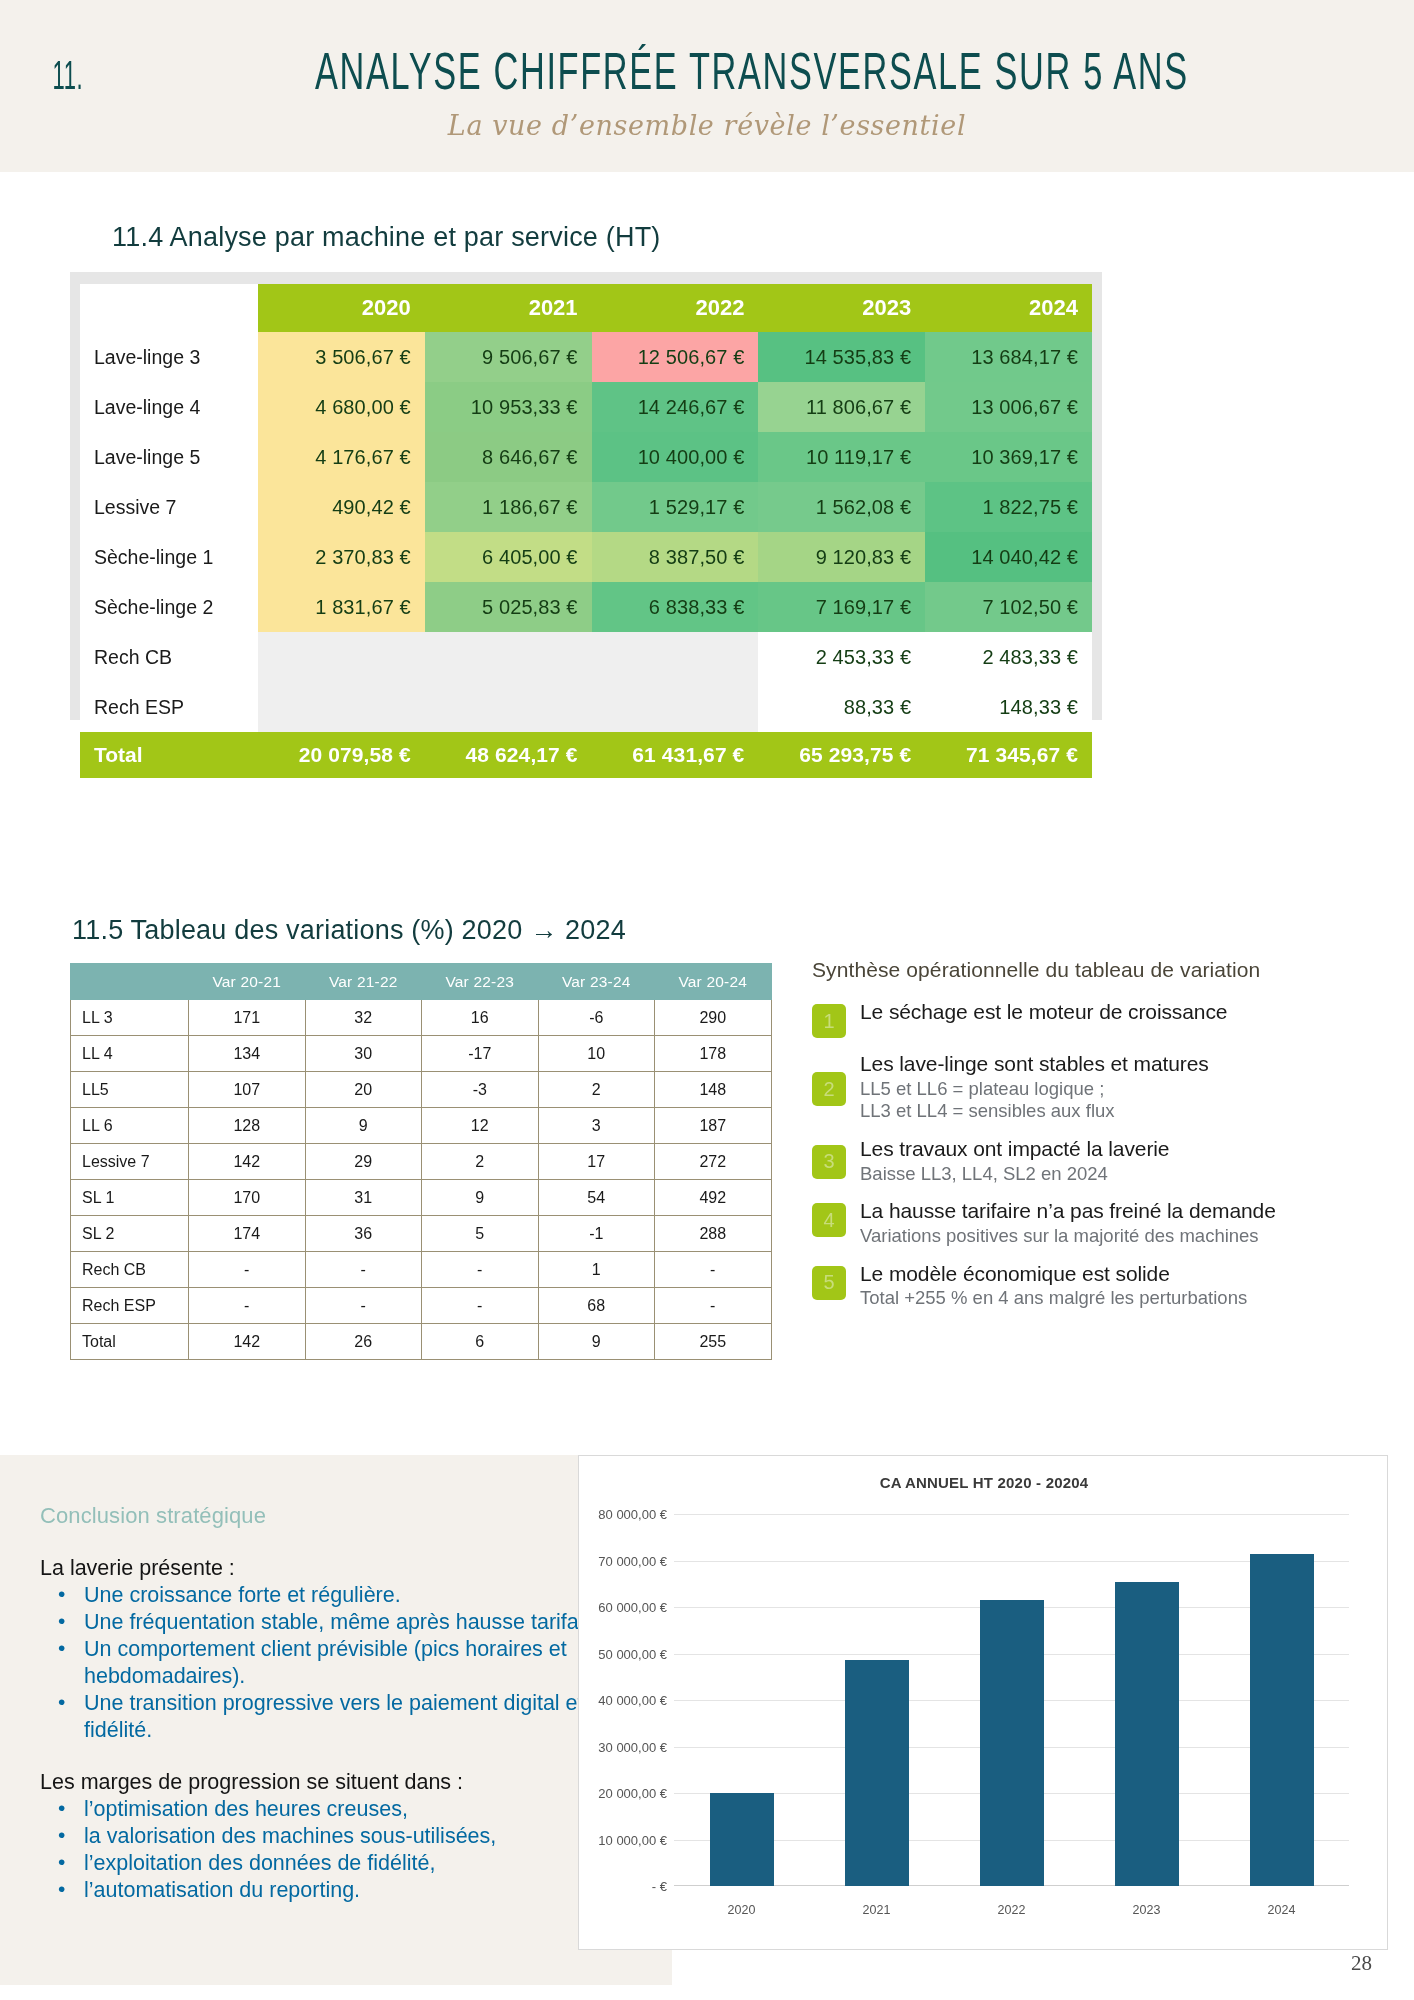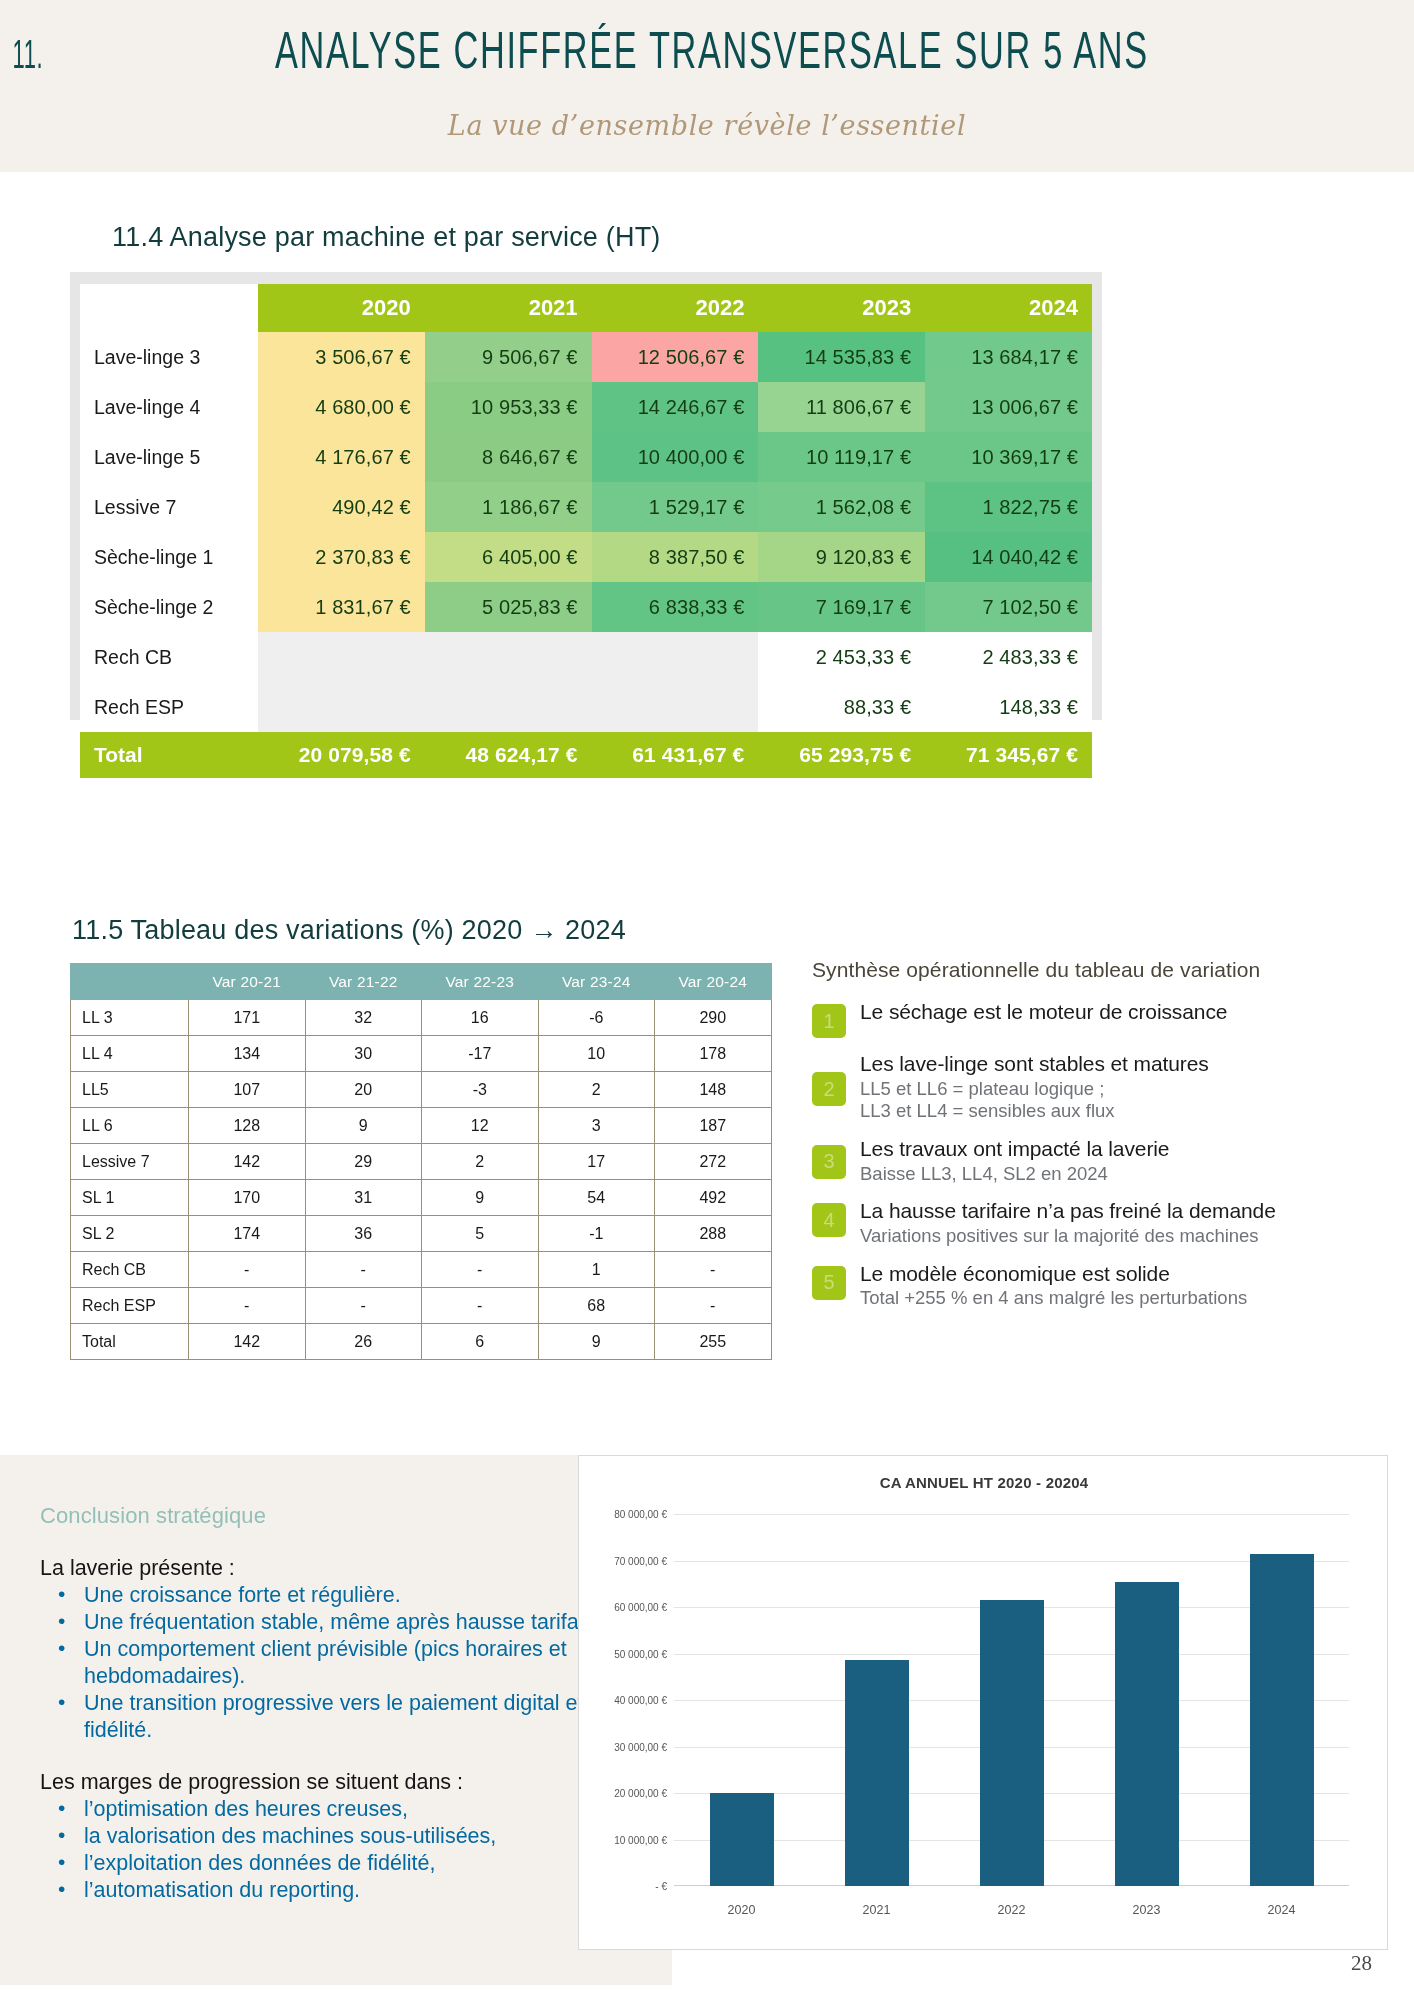--- a/index.html
+++ b/index.html
@@ -13,23 +13,23 @@
 
   
   .page-header {
     position: absolute;
     left: 0; top: 0;
     width: 1414px; height: 172px;
     background: #f4f1ec;
   }
   .header-title-row {
     position: absolute;
-    left: 0; top: 20px;
+    left: 0; top: 41px;
     width: 1414px;
-    text-align: left;
+    text-align: right;
     white-space: nowrap;
   }
   .header-num {
     display: inline-block;
     color: #0d4d4f;
     font-family: "Liberation Sans", sans-serif;
     font-size: 40px;
     font-weight: 400;
     letter-spacing: 1px;
     transform: scaleX(0.55);
@@ -296,21 +296,21 @@
     left: 0; bottom: 0;
     width: 675px; height: 1px;
     background: #cfcfcf;
   }
   .ytick {
     position: absolute;
     right: 682px;
     width: 110px;
     text-align: right;
     color: #555555;
-    font-size: 10px;
+    font-size: 13px;
     transform: translateY(-50%);
     white-space: nowrap;
   }
   .bar {
     position: absolute;
     bottom: 0;
     width: 64px;
     background: #1a5e80;
   }
   .xtick {

